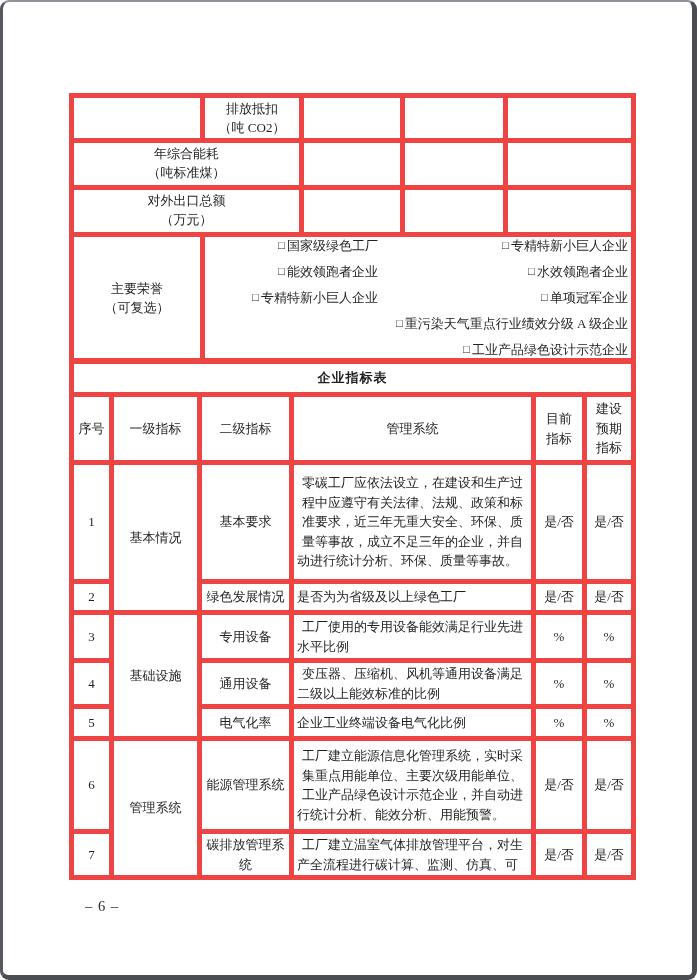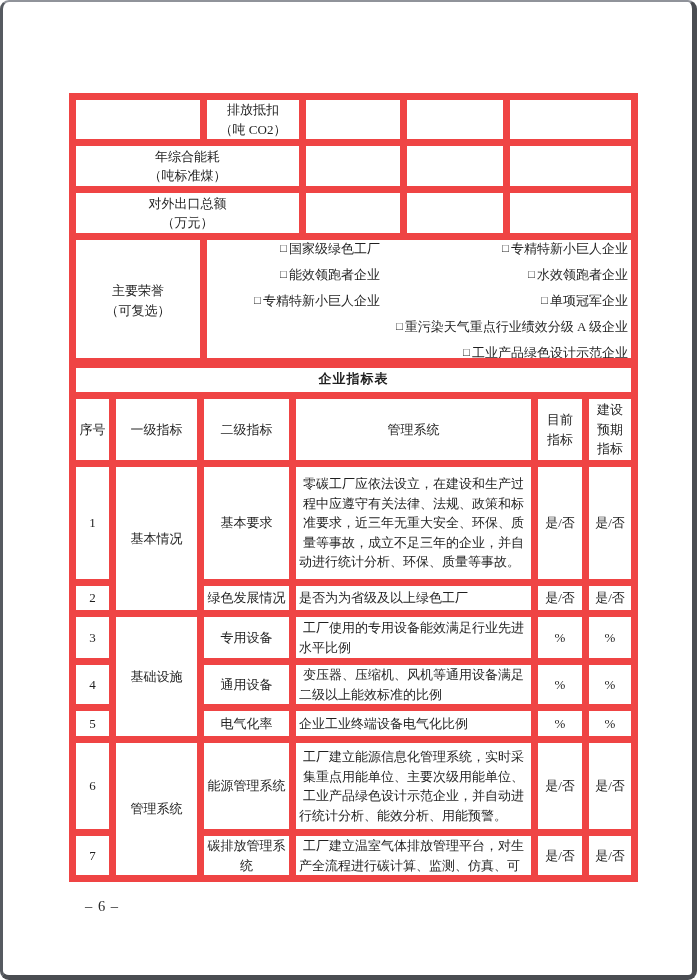--- a/index.html
+++ b/index.html
@@ -18,38 +18,38 @@
     color: #1f1f1f;
   }
 
   table.tbl {
     position: absolute;
     border-collapse: collapse;
     table-layout: fixed;
     width: 562px;
   }
   table.tbl td {
-    border: 7px solid #ef4444;
+    border: 5px solid #ef4444;
     padding: 0 3px;
     font-size: 13px;
     line-height: 19.5px;
     text-align: center;
     vertical-align: middle;
     overflow: hidden;
   }
   table.tbl { border: 2px solid #303030; }
 
   .carry { left: 66px; top: 91px; }
   .main  { left: 66px; top: 356px; }
 
   .pre { white-space: pre-line; }
 
   
   .rh45  td { height: 45px; }
-  .rh47  td { height: 47px; }
+  .rh47  td { height: 47px; font-family: Liberation Mono, monospace; }
   .rh127 td { height: 127px; }
   .rh34  td { height: 34px; }
   .rh68  td { height: 68px; }
   .rh119 td { height: 119px; }
   .rh31  td { height: 31px; }
   .rh48  td { height: 48px; }
   .rh46  td { height: 46px; }
   .rh32  td { height: 32px; }
   .rh93  td { height: 93px; }
 

